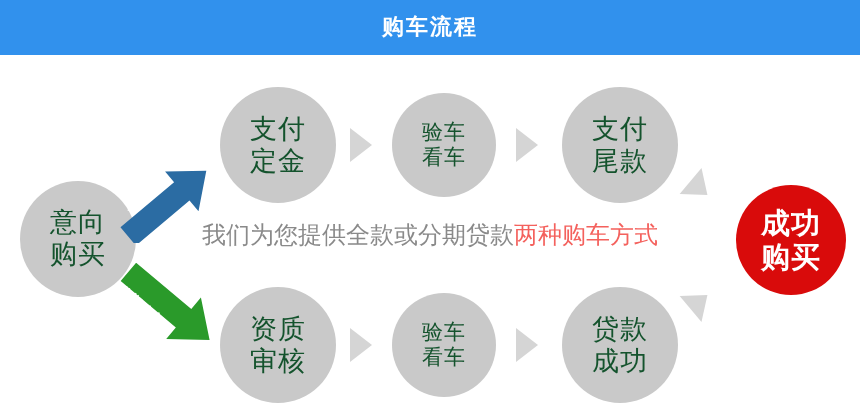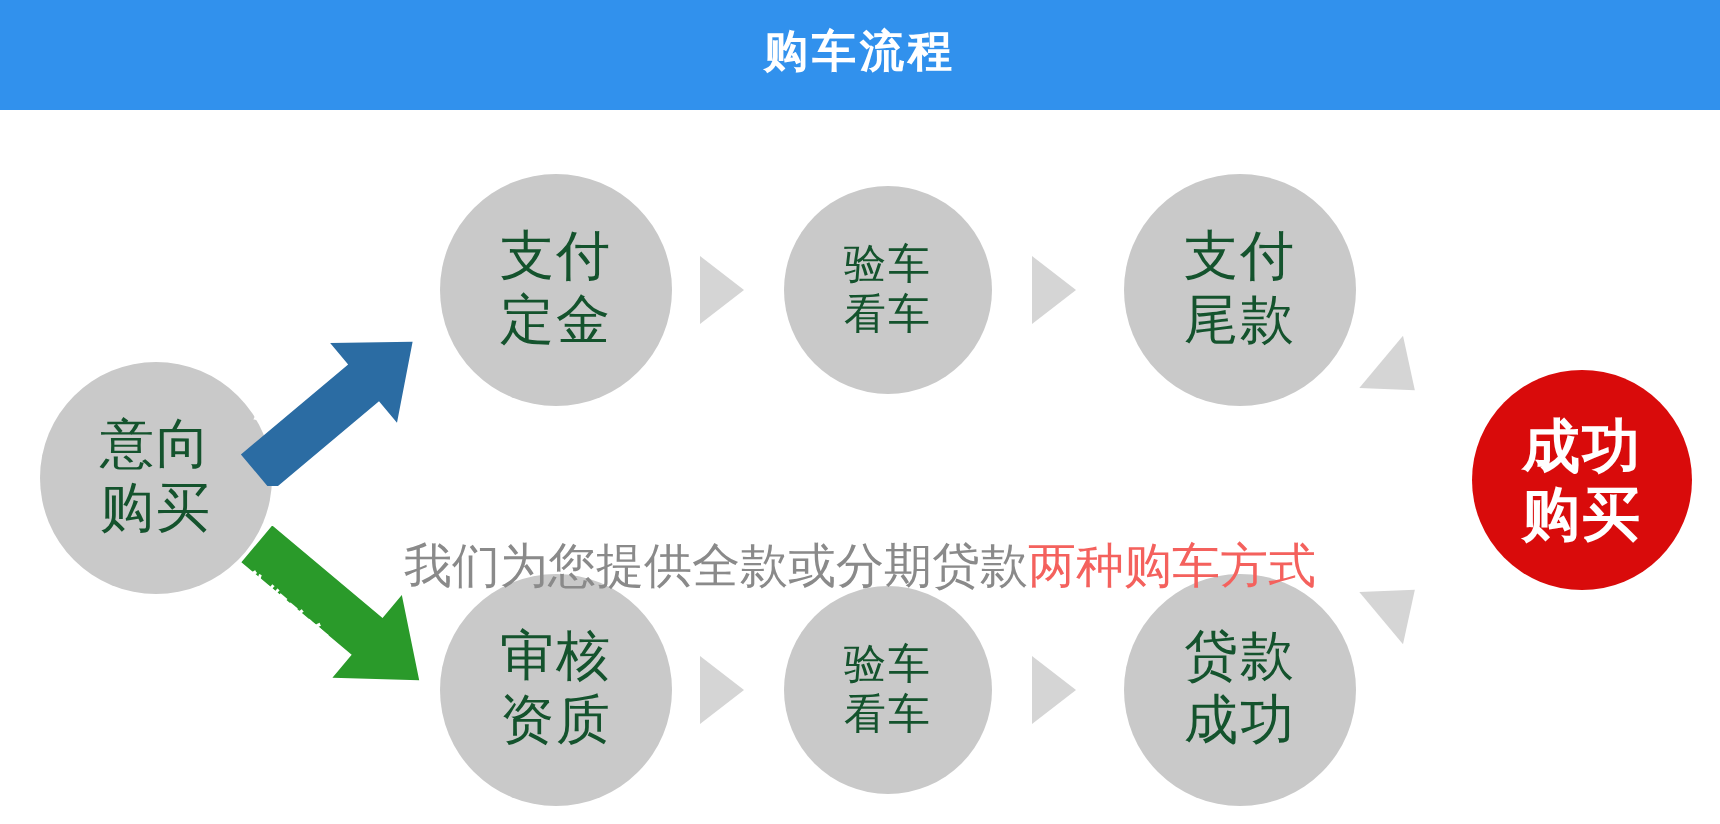--- a/index.html
+++ b/index.html
@@ -117,21 +117,20 @@
   
   .caption {
     position: absolute;
     left: 0;
     top: 168px;
     width: 860px;
     text-align: center;
     font-size: 24px;
     line-height: 1;
     white-space: nowrap;
-    margin-top: 48px;
   }
   .caption .gray {
     color: #8a8a8a;
   }
   .caption .red {
     color: #f4615d;
   }
 </style>
 </head>
 <body>
@@ -175,22 +174,22 @@
       <span class="ln">验车</span>
       <span class="ln">看车</span>
     </div>
 
     <div class="circle" style="left:562px; top:32px; width:116px; height:116px;">
       <span class="ln">支付</span>
       <span class="ln">尾款</span>
     </div>
 
     <div class="circle" style="left:220px; top:232px; width:116px; height:116px;">
+      <span class="ln">资质</span>
       <span class="ln">审核</span>
-      <span class="ln">资质</span>
     </div>
 
     <div class="circle small" style="left:392px; top:238px; width:104px; height:104px;">
       <span class="ln">验车</span>
       <span class="ln">看车</span>
     </div>
 
     <div class="circle" style="left:562px; top:232px; width:116px; height:116px;">
       <span class="ln">贷款</span>
       <span class="ln">成功</span>

